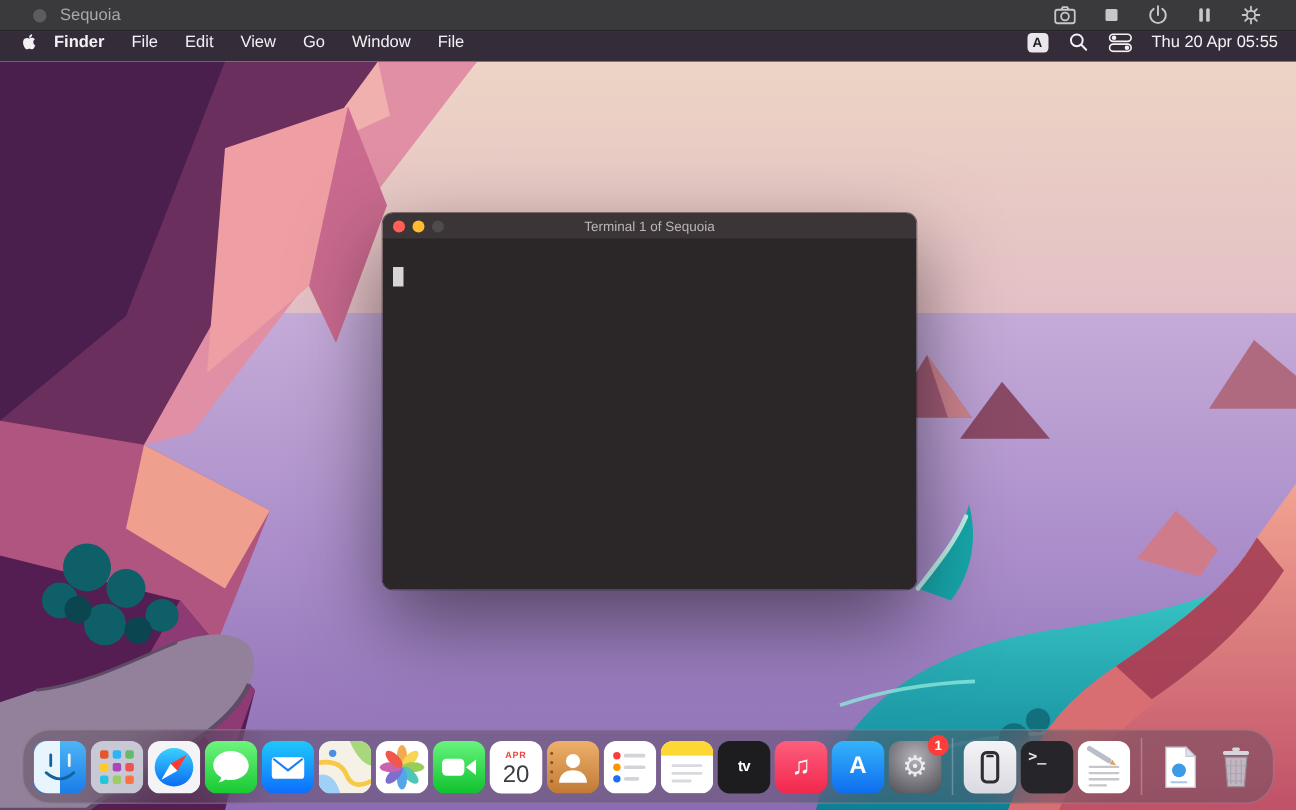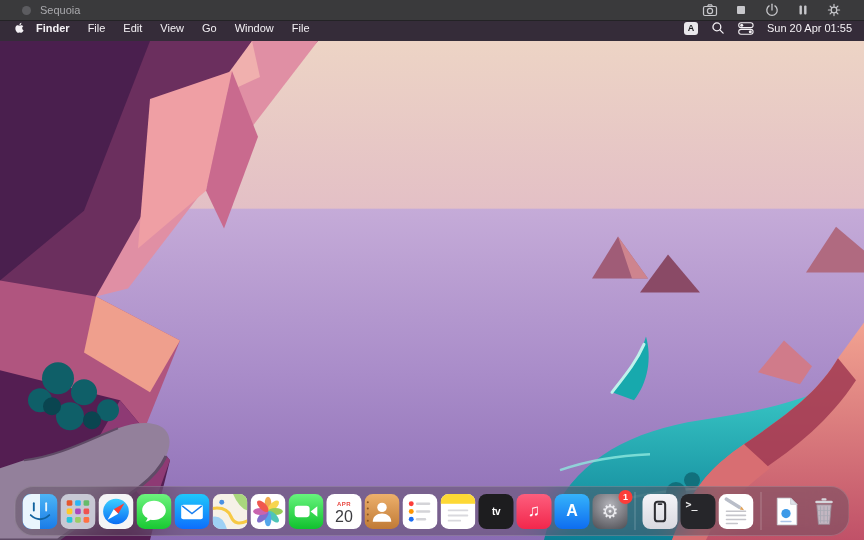--- a/index.html
+++ b/index.html
@@ -127,21 +127,21 @@
       <svg width="14" height="14" viewBox="0 0 15 15">
         <circle cx="6.3" cy="6.3" r="4.2" fill="none" stroke="#f4f1f5" stroke-width="1.4"></circle>
         <path d="M9.5 9.5 L13 13" stroke="#f4f1f5" stroke-width="1.4" stroke-linecap="round"></path>
       </svg>
       <svg width="16" height="13" viewBox="0 0 16 13">
         <rect x="0.7" y="0.8" width="14.4" height="4.8" rx="2.4" fill="none" stroke="#f4f1f5" stroke-width="1.1"></rect>
         <circle cx="3.7" cy="3.2" r="1.5" fill="#f4f1f5"></circle>
         <rect x="0.7" y="7.4" width="14.4" height="4.8" rx="2.4" fill="none" stroke="#f4f1f5" stroke-width="1.1"></rect>
         <circle cx="12.3" cy="9.8" r="1.5" fill="#f4f1f5"></circle>
       </svg>
-      <span class="clock">Sun 20 Apr 01:55</span>
+      <span class="clock">Thu 20 Apr 05:55</span>
     </div>
   </div>
 
   <div class="desktop">
 
     <svg class="wallpaper" viewBox="0 0 864 500" preserveAspectRatio="none">
       <defs>
         <linearGradient id="wp-sky" x1="0" y1="0" x2="0" y2="1">
           <stop offset="0" stop-color="#edd4c5"></stop>
           <stop offset="0.45" stop-color="#e0b9c6"></stop>
@@ -200,20 +200,33 @@
       <path d="M744 404 C788 374 818 352 838 318 L856 340 C830 380 795 408 762 430 Z" fill="#a03a52" opacity="0.85"></path>
       <path d="M672 500 C690 452 706 430 744 404 L770 428 C740 452 718 472 706 500 Z" fill="#d86e72"></path>
       <g fill="#11707c">
         <circle cx="676" cy="452" r="10"></circle>
           <circle cx="692" cy="440" r="8"></circle>
           <circle cx="664" cy="470" r="9"></circle>
       </g>
       <path d="M758 332 L784 300 L812 326 L800 344 Z" fill="#d07b8a"></path>
     </svg>
 
+    <div class="terminal">
+      <div class="term-titlebar">
+        <span class="term-title">Terminal 1 of Sequoia</span>
+        <span class="lights">
+          <span class="light red"></span>
+          <span class="light yellow"></span>
+          <span class="light gray"></span>
+        </span>
+      </div>
+      <div class="term-body">
+        <div class="term-cursor"></div>
+      </div>
+    </div>
 
     <div class="dock">
 
       <div class="dock-item">
         <svg viewBox="0 0 34 34">
           <defs>
               <linearGradient id="dk-fin" x1="0" y1="0" x2="0" y2="1">
             <stop offset="0" stop-color="#4db5f5"></stop>
                 <stop offset="1" stop-color="#1a7ce8"></stop>
               </linearGradient>

